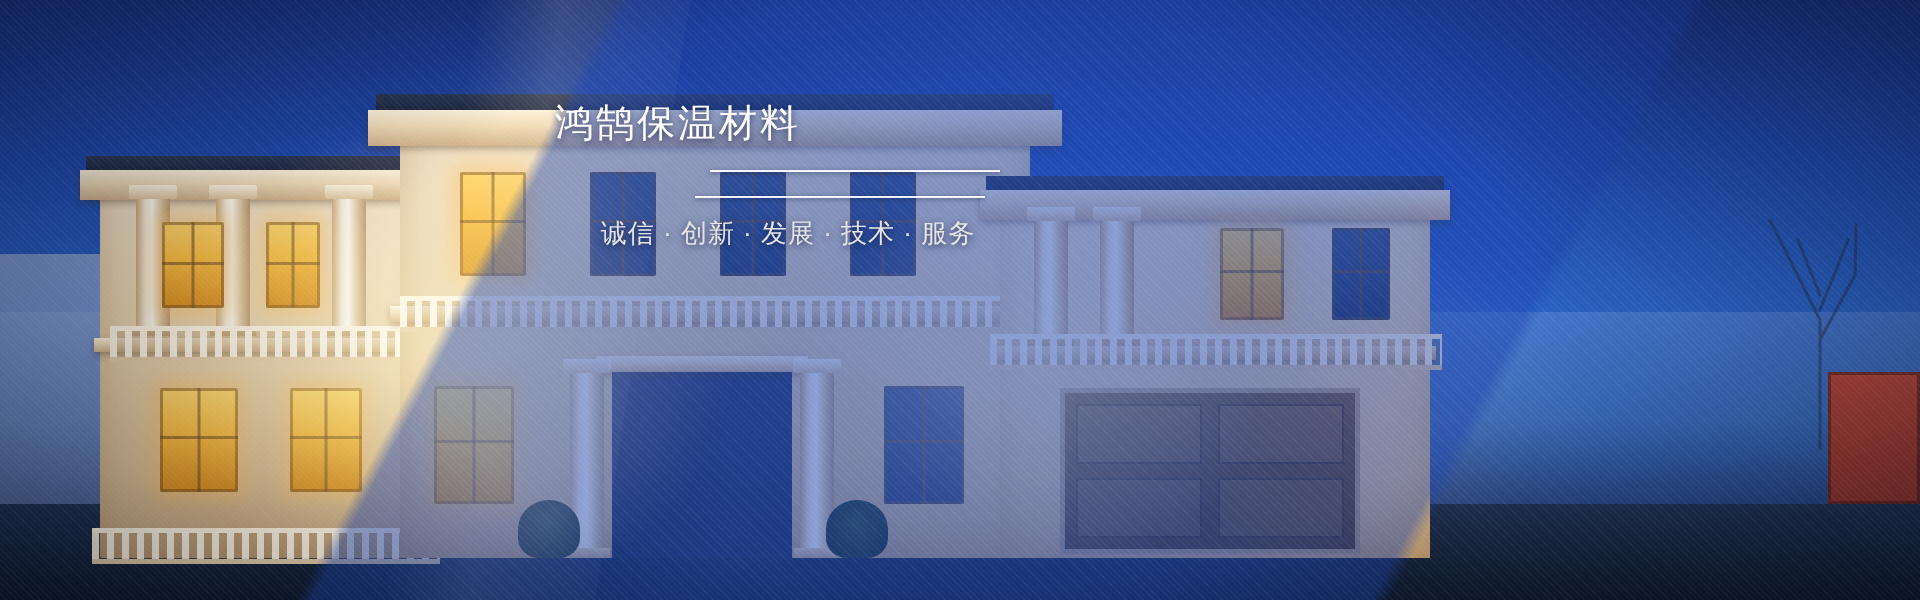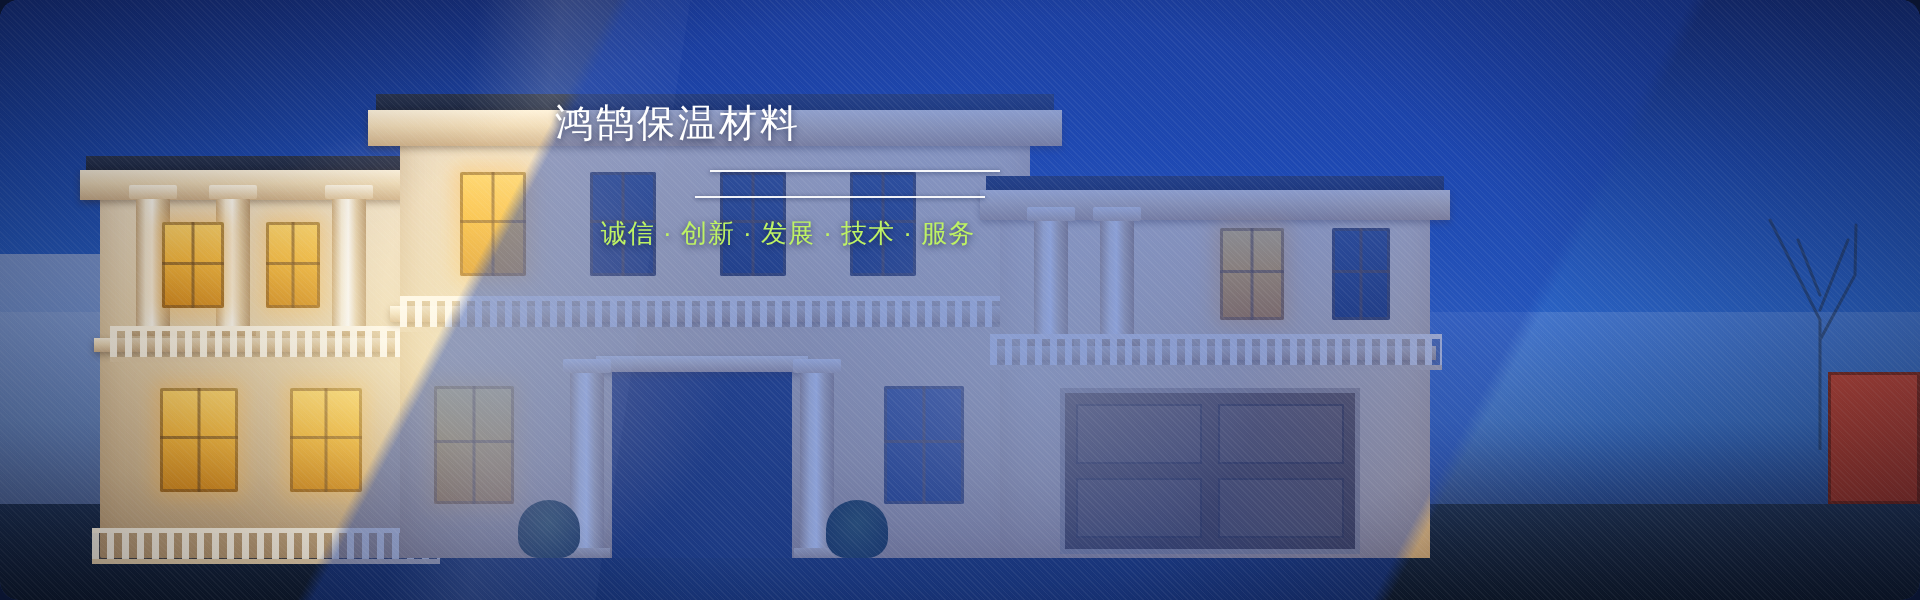--- a/index.html
+++ b/index.html
@@ -7,21 +7,20 @@
     padding: 0;
     background: #0a1430;
   }
   #banner {
     position: relative;
     width: 1920px;
     height: 600px;
     overflow: hidden;
     font-family: "Liberation Sans", "DejaVu Sans", sans-serif;
     background: #1a2a66;
-    border-radius: 19px;
   }
 
   
   .photo { position:absolute; inset:0; overflow:hidden; }
 
   
   .sky {
     position:absolute; left:0; top:0; width:100%; height:100%;
     background:
       radial-gradient(ellipse 900px 420px at 50% 74%, rgba(255,214,150,0.30) 0%, rgba(255,190,120,0.10) 42%, rgba(0,0,0,0) 72%),
@@ -220,21 +219,21 @@
     letter-spacing: 1px;
     white-space: nowrap;
     text-shadow:
       2px 3px 0 rgba(30,45,110,0.55),
       0 0 16px rgba(20,40,110,0.45);
   }
   .tagline {
     margin-top: 22px;
     font-size: 26px;
     line-height: 1;
-    color: #bef264;
+    color: #e5e5e5;
     letter-spacing: 1px;
     white-space: nowrap;
     text-shadow: 0 2px 7px rgba(10,20,60,0.7);
     text-align: center;
     width: 450px;
     margin-left: 8px;
   }
 </style>
 </head>
 <body>

